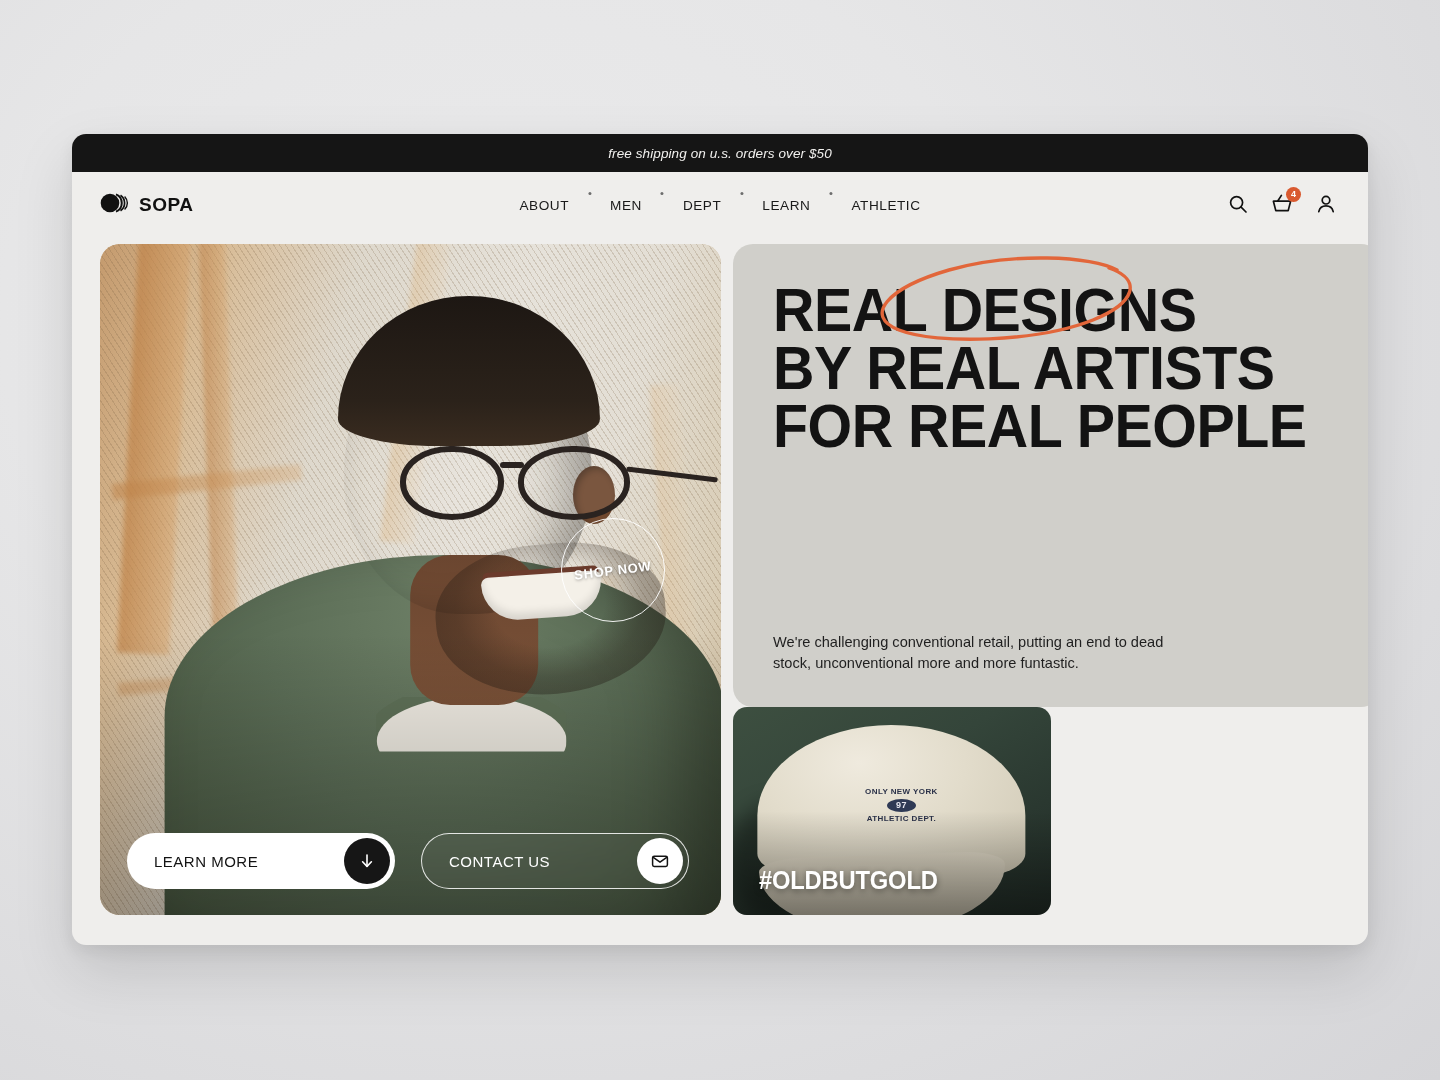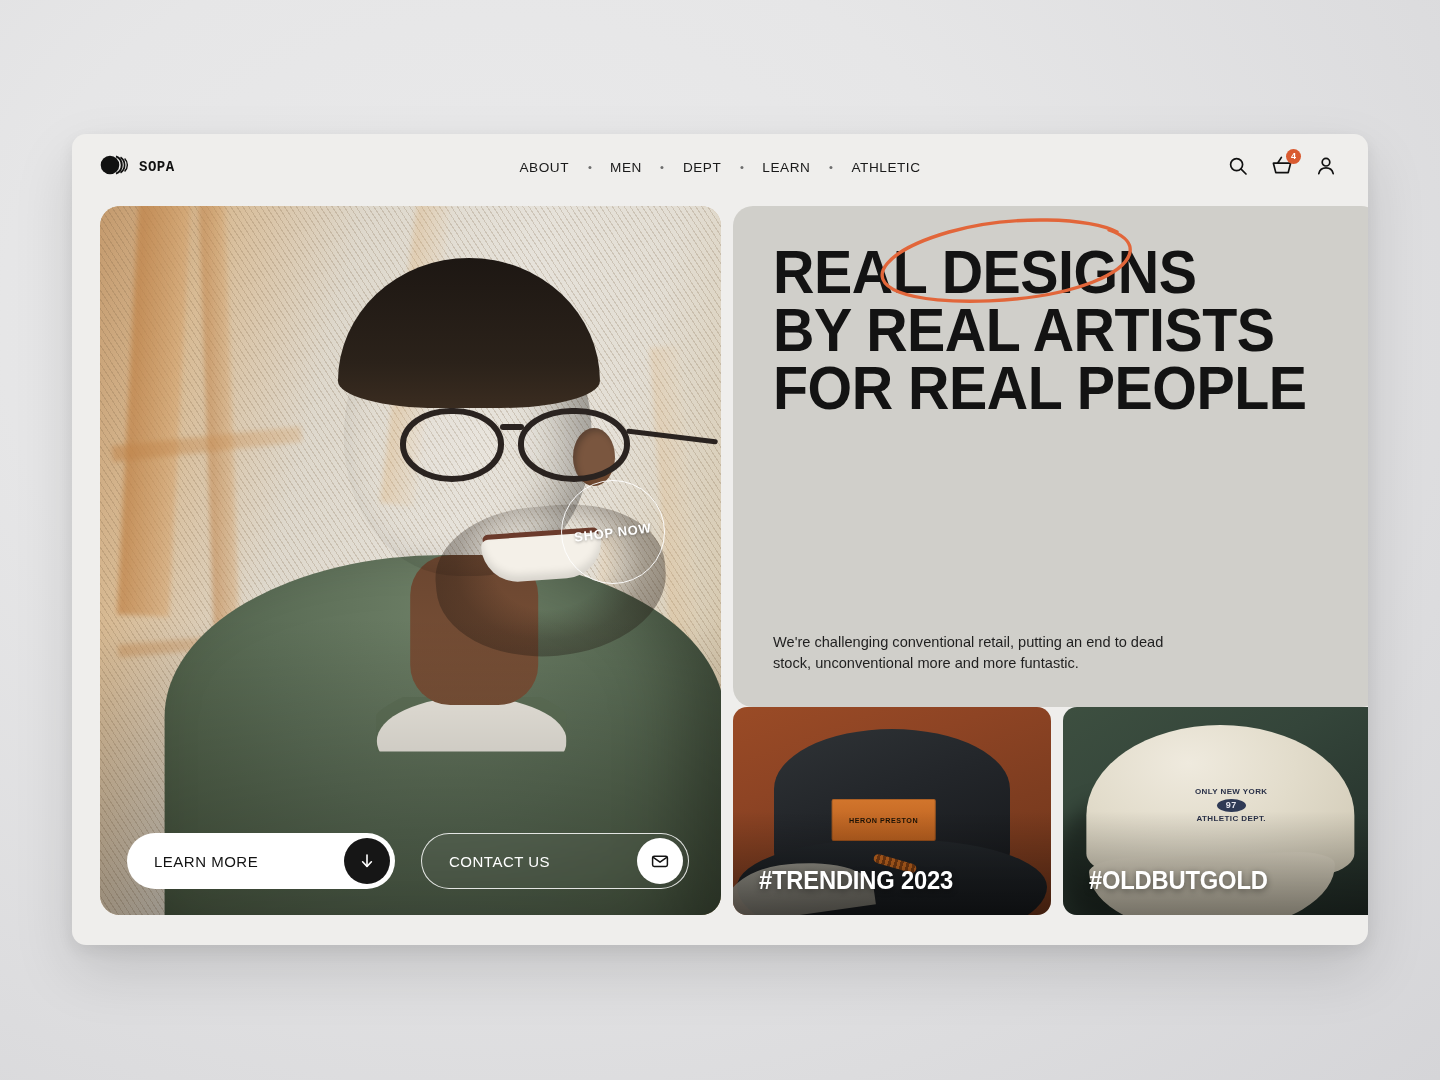--- a/index.html
+++ b/index.html
@@ -56,33 +56,31 @@
   }
 
   .brand {
     display: flex;
     align-items: center;
     gap: 9px;
     cursor: pointer;
   }
   .brand-mark { display: block; }
   .brand-name {
-    font-size: 14px;
+    font-size: 19px;
     font-weight: 900;
     letter-spacing: 0.5px;
     color: #111;
-    font-family: Liberation Mono, monospace;
   }
 
   .main-nav {
     position: absolute;
     left: 50%;
     transform: translateX(-50%);
     display: flex;
-    align-items: center;
     gap: 0;
   }
   .nav-link {
     font-size: 13.6px;
     color: #1a1a1a;
     letter-spacing: 0.55px;
     text-decoration: none;
     padding: 6px 10px;
     cursor: pointer;
     white-space: nowrap;
@@ -487,20 +485,23 @@
     transform-origin: left center;
     text-shadow: 0 2px 7px rgba(0,0,0,0.45);
     white-space: nowrap;
   }
 </style>
 </head>
 <body>
 
 <div class="app-frame">
 
+  <div class="announce-bar">
+    <span>free shipping on u.s. orders over $50</span>
+  </div>
 
   <header class="site-header">
 
     <div class="brand">
       <span class="brand-mark">
         <svg width="30" height="22" viewBox="0 0 30 22">
           <circle cx="10" cy="11" r="9.3" fill="#111"></circle>
           <path d="M16 2.4 A9.3 9.3 0 0 1 16 19.6" fill="none" stroke="#111" stroke-width="2"></path>
           <path d="M20.5 3.3 A9.3 9.3 0 0 1 20.5 18.7" fill="none" stroke="#111" stroke-width="1.7"></path>
           <path d="M24.6 4.4 A9.3 9.3 0 0 1 24.6 17.6" fill="none" stroke="#111" stroke-width="1.4"></path>
@@ -626,31 +627,20 @@
           <svg width="285" height="92" viewBox="0 0 285 92" fill="none">
             <path d="M256 16 C232 2, 150 -2, 88 16 C26 34, 2 62, 38 76 C76 91, 176 88, 232 66 C274 49, 282 26, 248 14" stroke="#e2663a" stroke-width="3.4" stroke-linecap="round" fill="none"></path>
           </svg>
         </span>
 
         <p class="headline-sub">We're challenging conventional retail, putting an end to dead stock, unconventional more and more funtastic.</p>
       </section>
 
       <div class="product-row">
 
-        <article class="product-card">
-          <div class="card-art art-trending">
-            <div class="bucket-crown"></div>
-            <div class="bucket-brim"></div>
-            <div class="hat-label">HERON PRESTON</div>
-            <div class="drawstring"></div>
-            <div class="brim-shelf"></div>
-          </div>
-          <div class="card-scrim"></div>
-          <div class="card-tag">#TRENDING 2023</div>
-        </article>
 
         <article class="product-card">
           <div class="card-art art-oldbutgold">
             <div class="cap-shadow"></div>
             <div class="cap-crown"></div>
             <div class="cap-brim"></div>
             <div class="cap-text">
               <div>ONLY NEW YORK</div>
               <span class="cap-oval">97</span>
               <div>ATHLETIC DEPT.</div>

